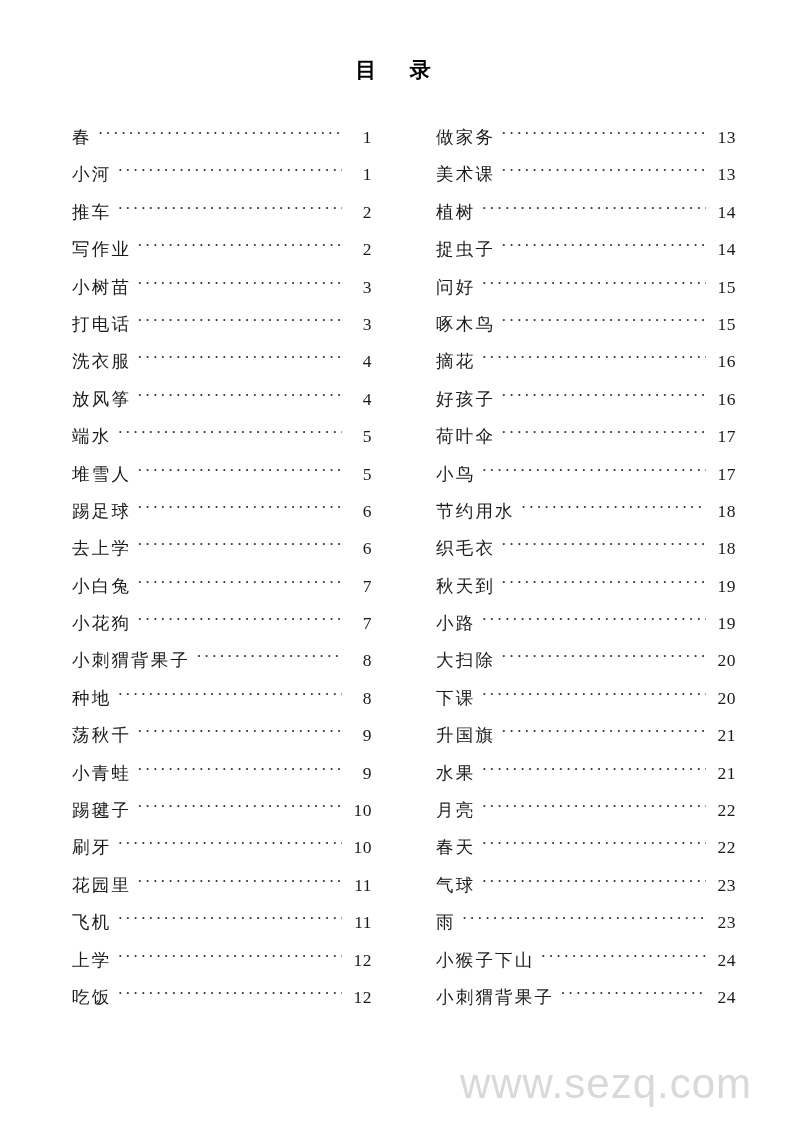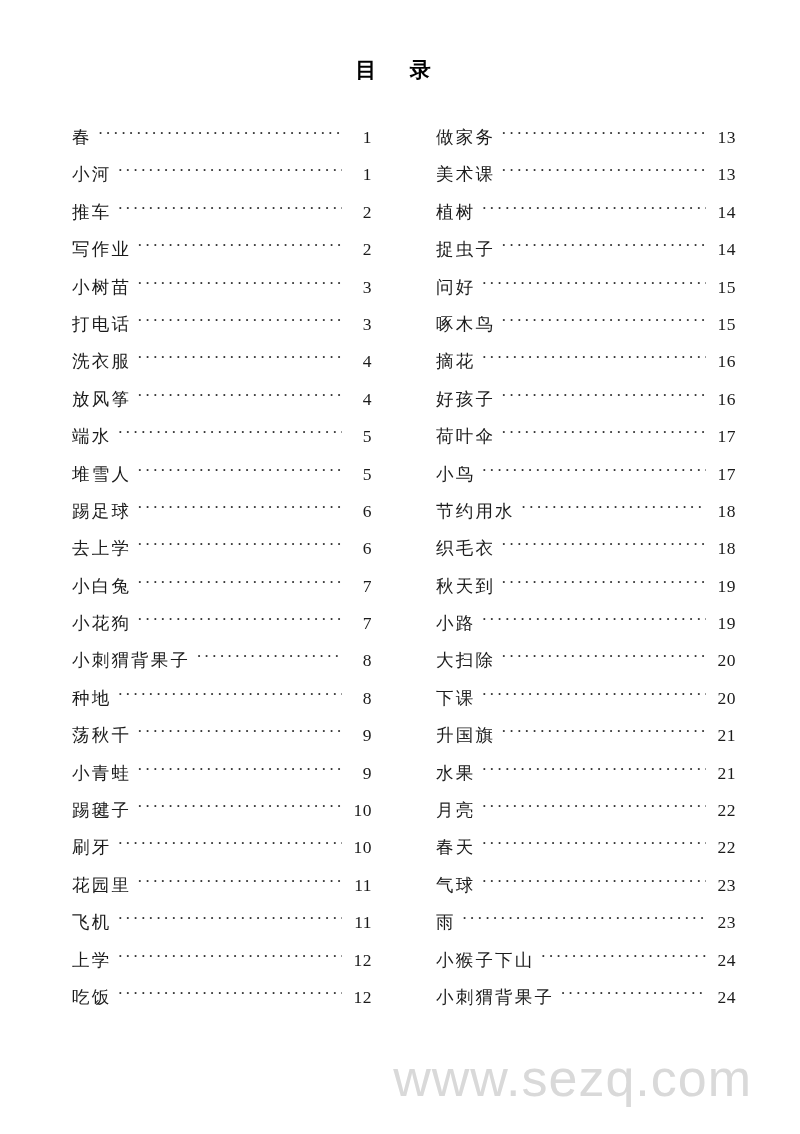--- a/index.html
+++ b/index.html
@@ -77,21 +77,21 @@
   .entry-page {
     min-width: 26px;
     text-align: right;
     font-size: 17.5px;
     letter-spacing: 0.5px;
   }
   .watermark {
     position: absolute;
     right: 48px;
     bottom: 26px;
-    font-size: 52px;
+    font-size: 42px;
     color: #d9d9d9;
     font-family: "Liberation Sans", sans-serif;
     letter-spacing: 1px;
     user-select: none;
   }
 </style>
 </head>
 <body>
 
 <div class="page">

